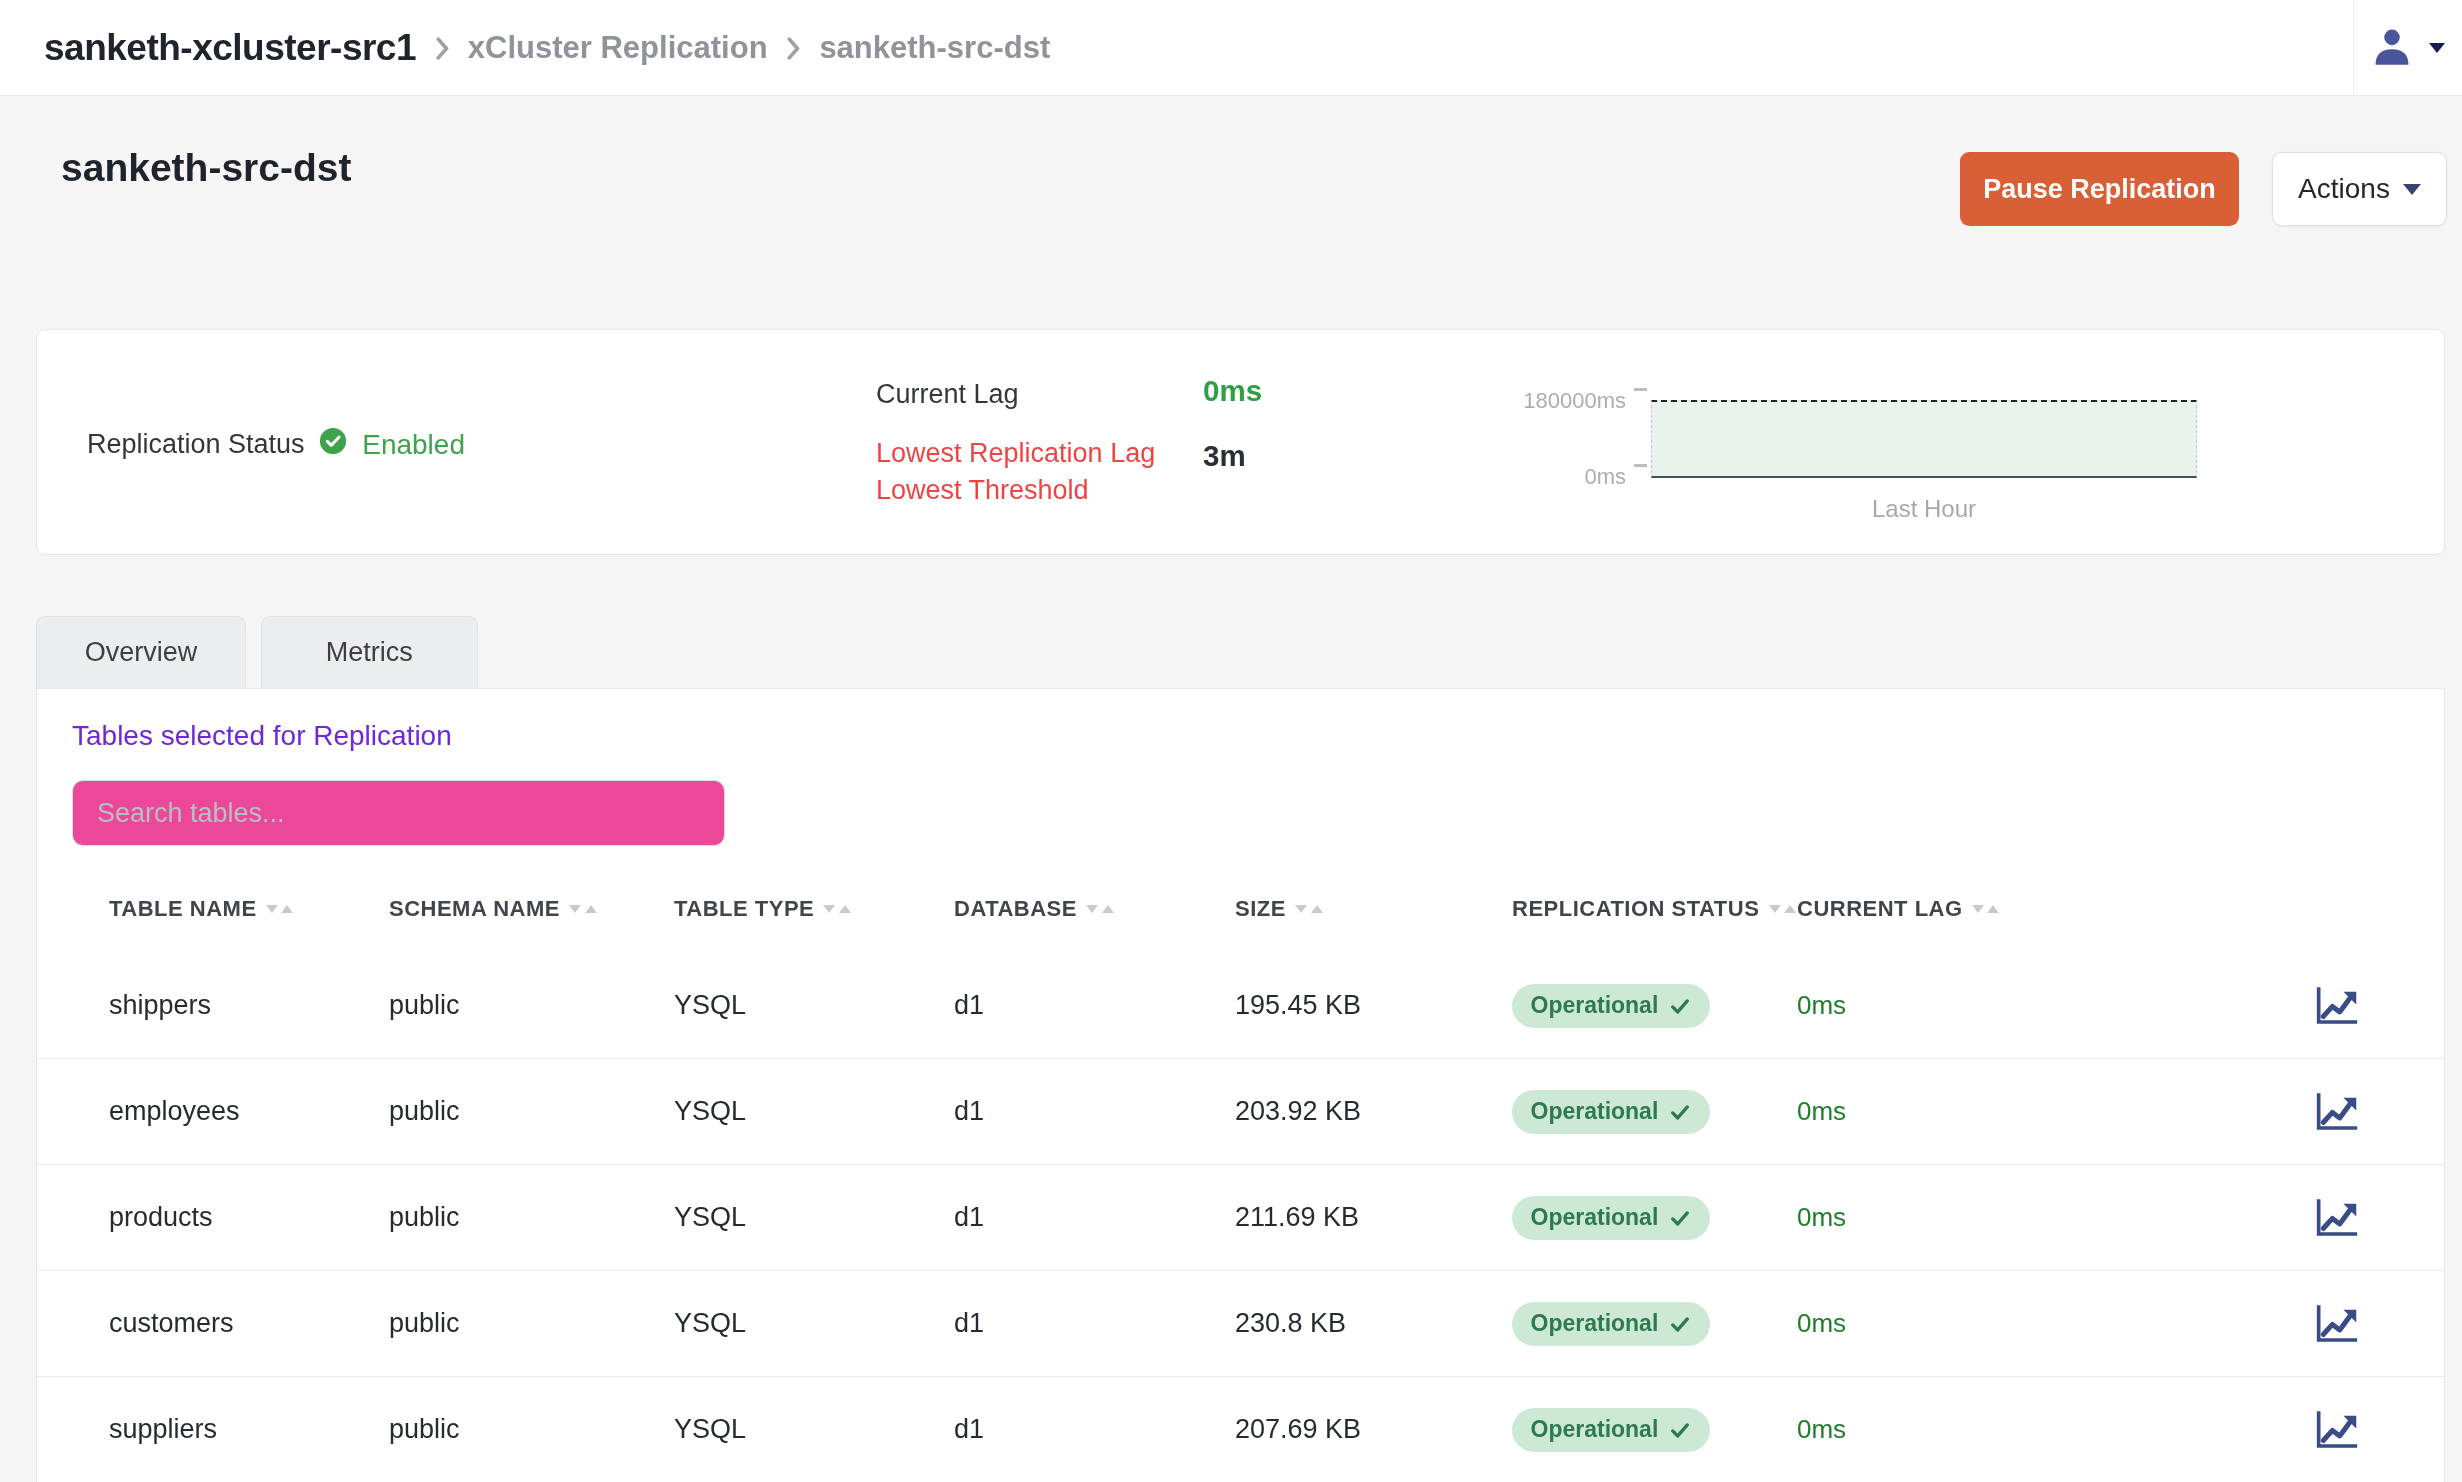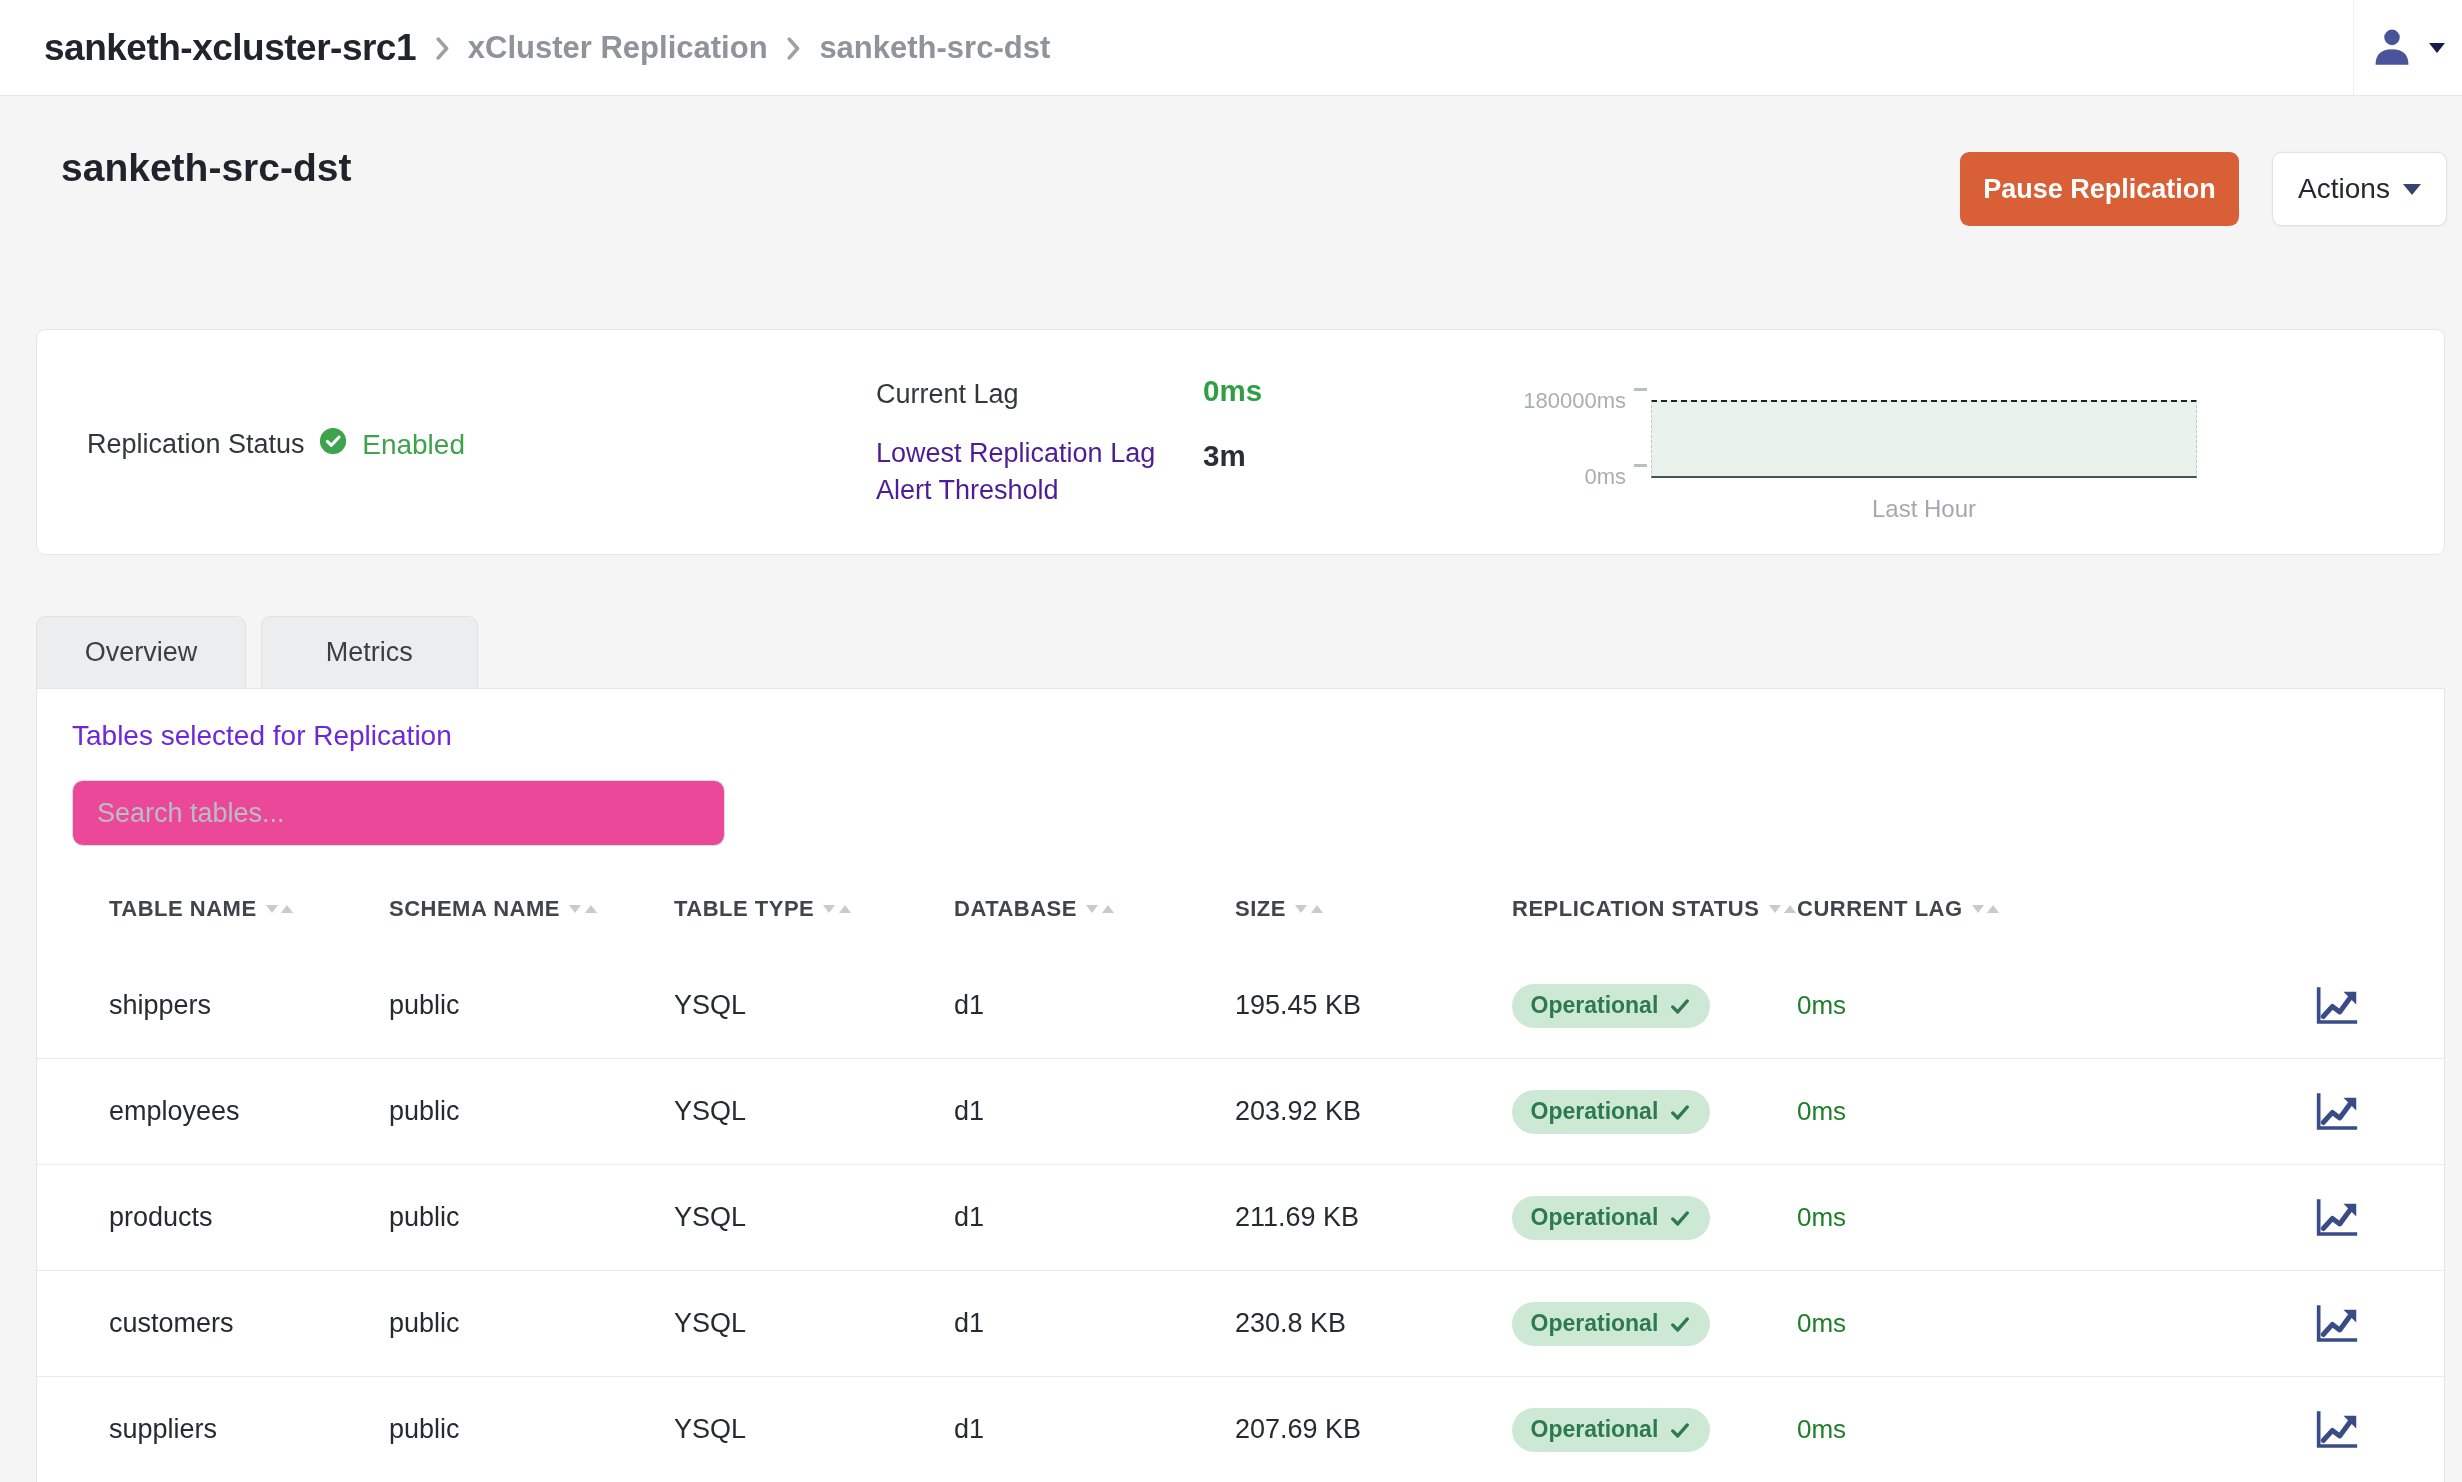--- a/index.html
+++ b/index.html
@@ -43,21 +43,21 @@
   
   .status-card { position:absolute; left:36px; top:329px; width:2409px; height:226px;
                  background:#FFFFFF; border:0.9px solid #E4E6E8; border-radius:9.2px; }
   .repl-status { position:absolute; left:50px; top:97px; display:flex;
                  align-items:center; gap:14.8px; font-size:27px; color:#33373D; }
   .repl-status .enabled { color:#3FA24C; font-size:28px; }
   .lag-label-1 { position:absolute; left:839px; top:49px; font-size:27px; color:#33373D; }
   .lag-value-1 { position:absolute; left:1166px; top:44px; font-size:29.5px;
                  font-weight:600; color:#2F9E44; }
   .lag-label-2 { position:absolute; left:839px; top:105px; font-size:27px;
-                 color:#4c1d95; line-height:37px; }
+                 color:#ef4444; line-height:37px; }
   .lag-value-2 { position:absolute; left:1166px; top:109px; font-size:29.5px;
                  font-weight:600; color:#2A2E35; }
 
   .sparkline { position:absolute; left:1614px; top:70px; width:546px; height:78px;
                background:#EAF2EC;
                border-top:2.8px dashed #1F2228;
                border-left:1.8px dashed #C3C7CB;
                border-right:1.8px dashed #C3C7CB;
                border-bottom:2.8px solid #4A4F55; }
   .spark-label { position:absolute; right:calc(100% + 5.5px); display:flex;
@@ -160,21 +160,21 @@
       </svg>
     </span>
     <span class="enabled">Enabled</span>
   </div>
 
   <div class="lag-label-1">Current Lag</div>
   <div class="lag-value-1">0ms</div>
 
   <div class="lag-label-2">
     <div>Lowest Replication Lag</div>
-    <div>Alert Threshold</div>
+    <div>Lowest Threshold</div>
   </div>
   <div class="lag-value-2">3m</div>
 
   <div class="sparkline">
     <span class="spark-label spark-ymax">
       <span>180000ms</span>
         <span class="tick"></span>
     </span>
     <span class="spark-label spark-ymin">
       <span>0ms</span>

